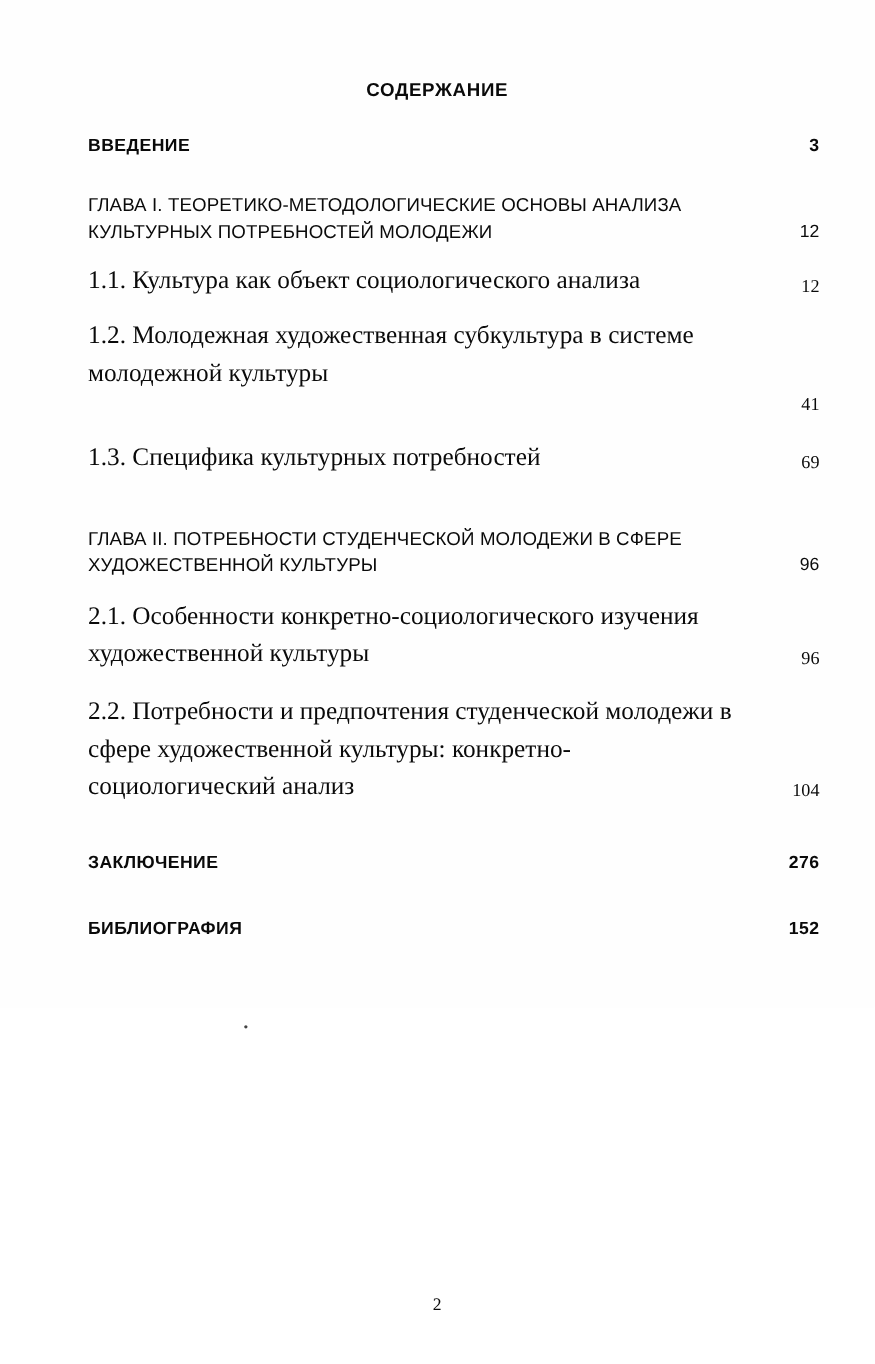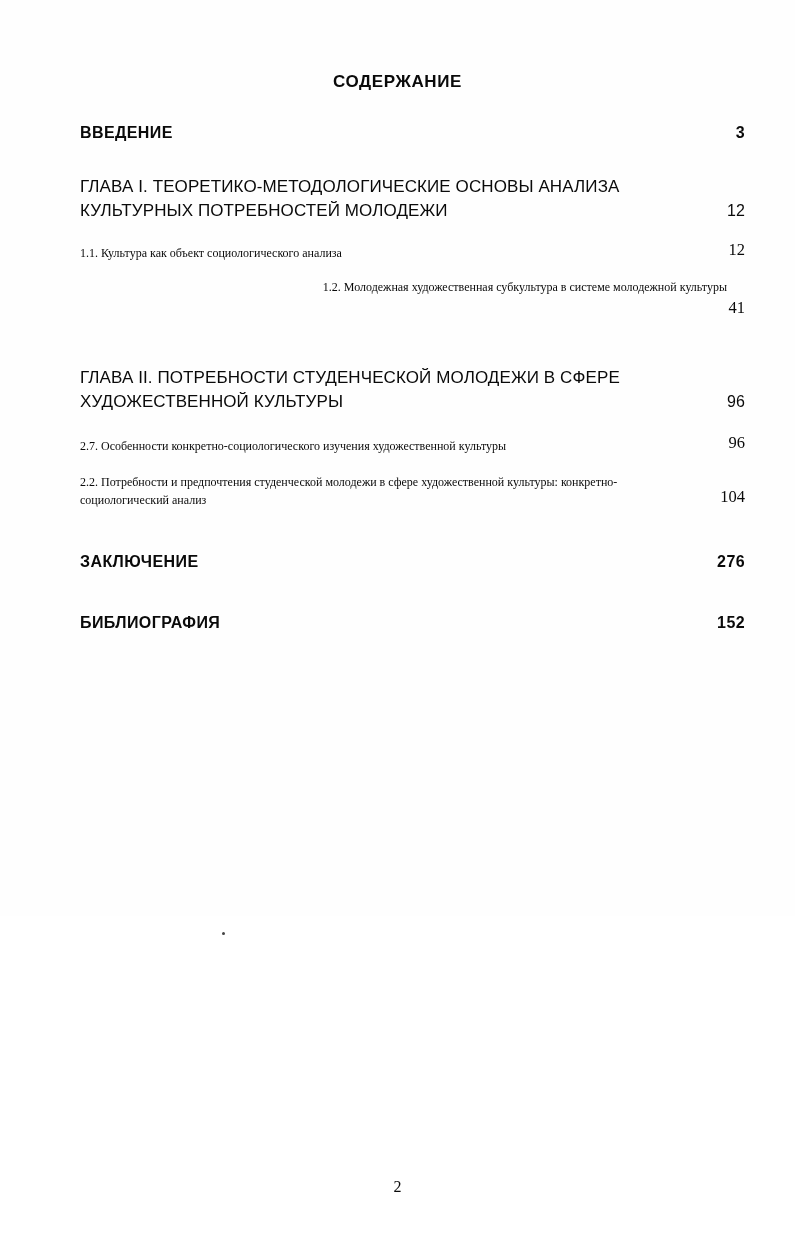--- a/index.html
+++ b/index.html
@@ -70,21 +70,21 @@
     font-family: "Liberation Sans", sans-serif;
     font-weight: normal;
     font-size: 17px;
     letter-spacing: 0.1px;
     line-height: 1.40;
   }
   .lvl-sub .txt,
   .lvl-sub .pg {
     font-family: "Liberation Serif", serif;
     font-weight: normal;
-    font-size: 12px;
+    font-size: 23px;
     line-height: 1.48;
   }
   .lvl-sub .pg {
     font-size: 16.5px;
   }
   .lvl-chapter .pg { font-size: 16px; }
 
   
   .sp-intro   { margin-top: 0px; }
   .sp-ch1     { margin-top: 30px; }
@@ -138,28 +138,32 @@
     <div class="entry lvl-sub sp-1-1">
       <span class="txt">1.1. Культура как объект социологического анализа</span>
       <span class="pg">12</span>
     </div>
 
     <div class="entry lvl-sub sp-1-2">
       <span class="txt">1.2. Молодежная художественная субкультура в системе молодежной культуры</span>
       <span class="pg">41</span>
     </div>
 
+    <div class="entry lvl-sub sp-1-3">
+      <span class="txt">1.3. Специфика культурных потребностей</span>
+      <span class="pg">69</span>
+    </div>
 
     <div class="entry lvl-chapter sp-ch2">
       <span class="txt">ГЛАВА II. ПОТРЕБНОСТИ СТУДЕНЧЕСКОЙ МОЛОДЕЖИ В СФЕРЕ ХУДОЖЕСТВЕННОЙ КУЛЬТУРЫ</span>
       <span class="pg">96</span>
     </div>
 
     <div class="entry lvl-sub sp-2-1">
-      <span class="txt">2.7. Особенности конкретно-социологического изучения художественной культуры</span>
+      <span class="txt">2.1. Особенности конкретно-социологического изучения художественной культуры</span>
       <span class="pg">96</span>
     </div>
 
     <div class="entry lvl-sub sp-2-2">
       <span class="txt">2.2. Потребности и предпочтения студенческой молодежи в сфере художественной культуры: конкретно-социологический анализ</span>
       <span class="pg">104</span>
     </div>
 
     <div class="entry lvl-major sp-concl">
       <span class="txt">ЗАКЛЮЧЕНИЕ</span>

